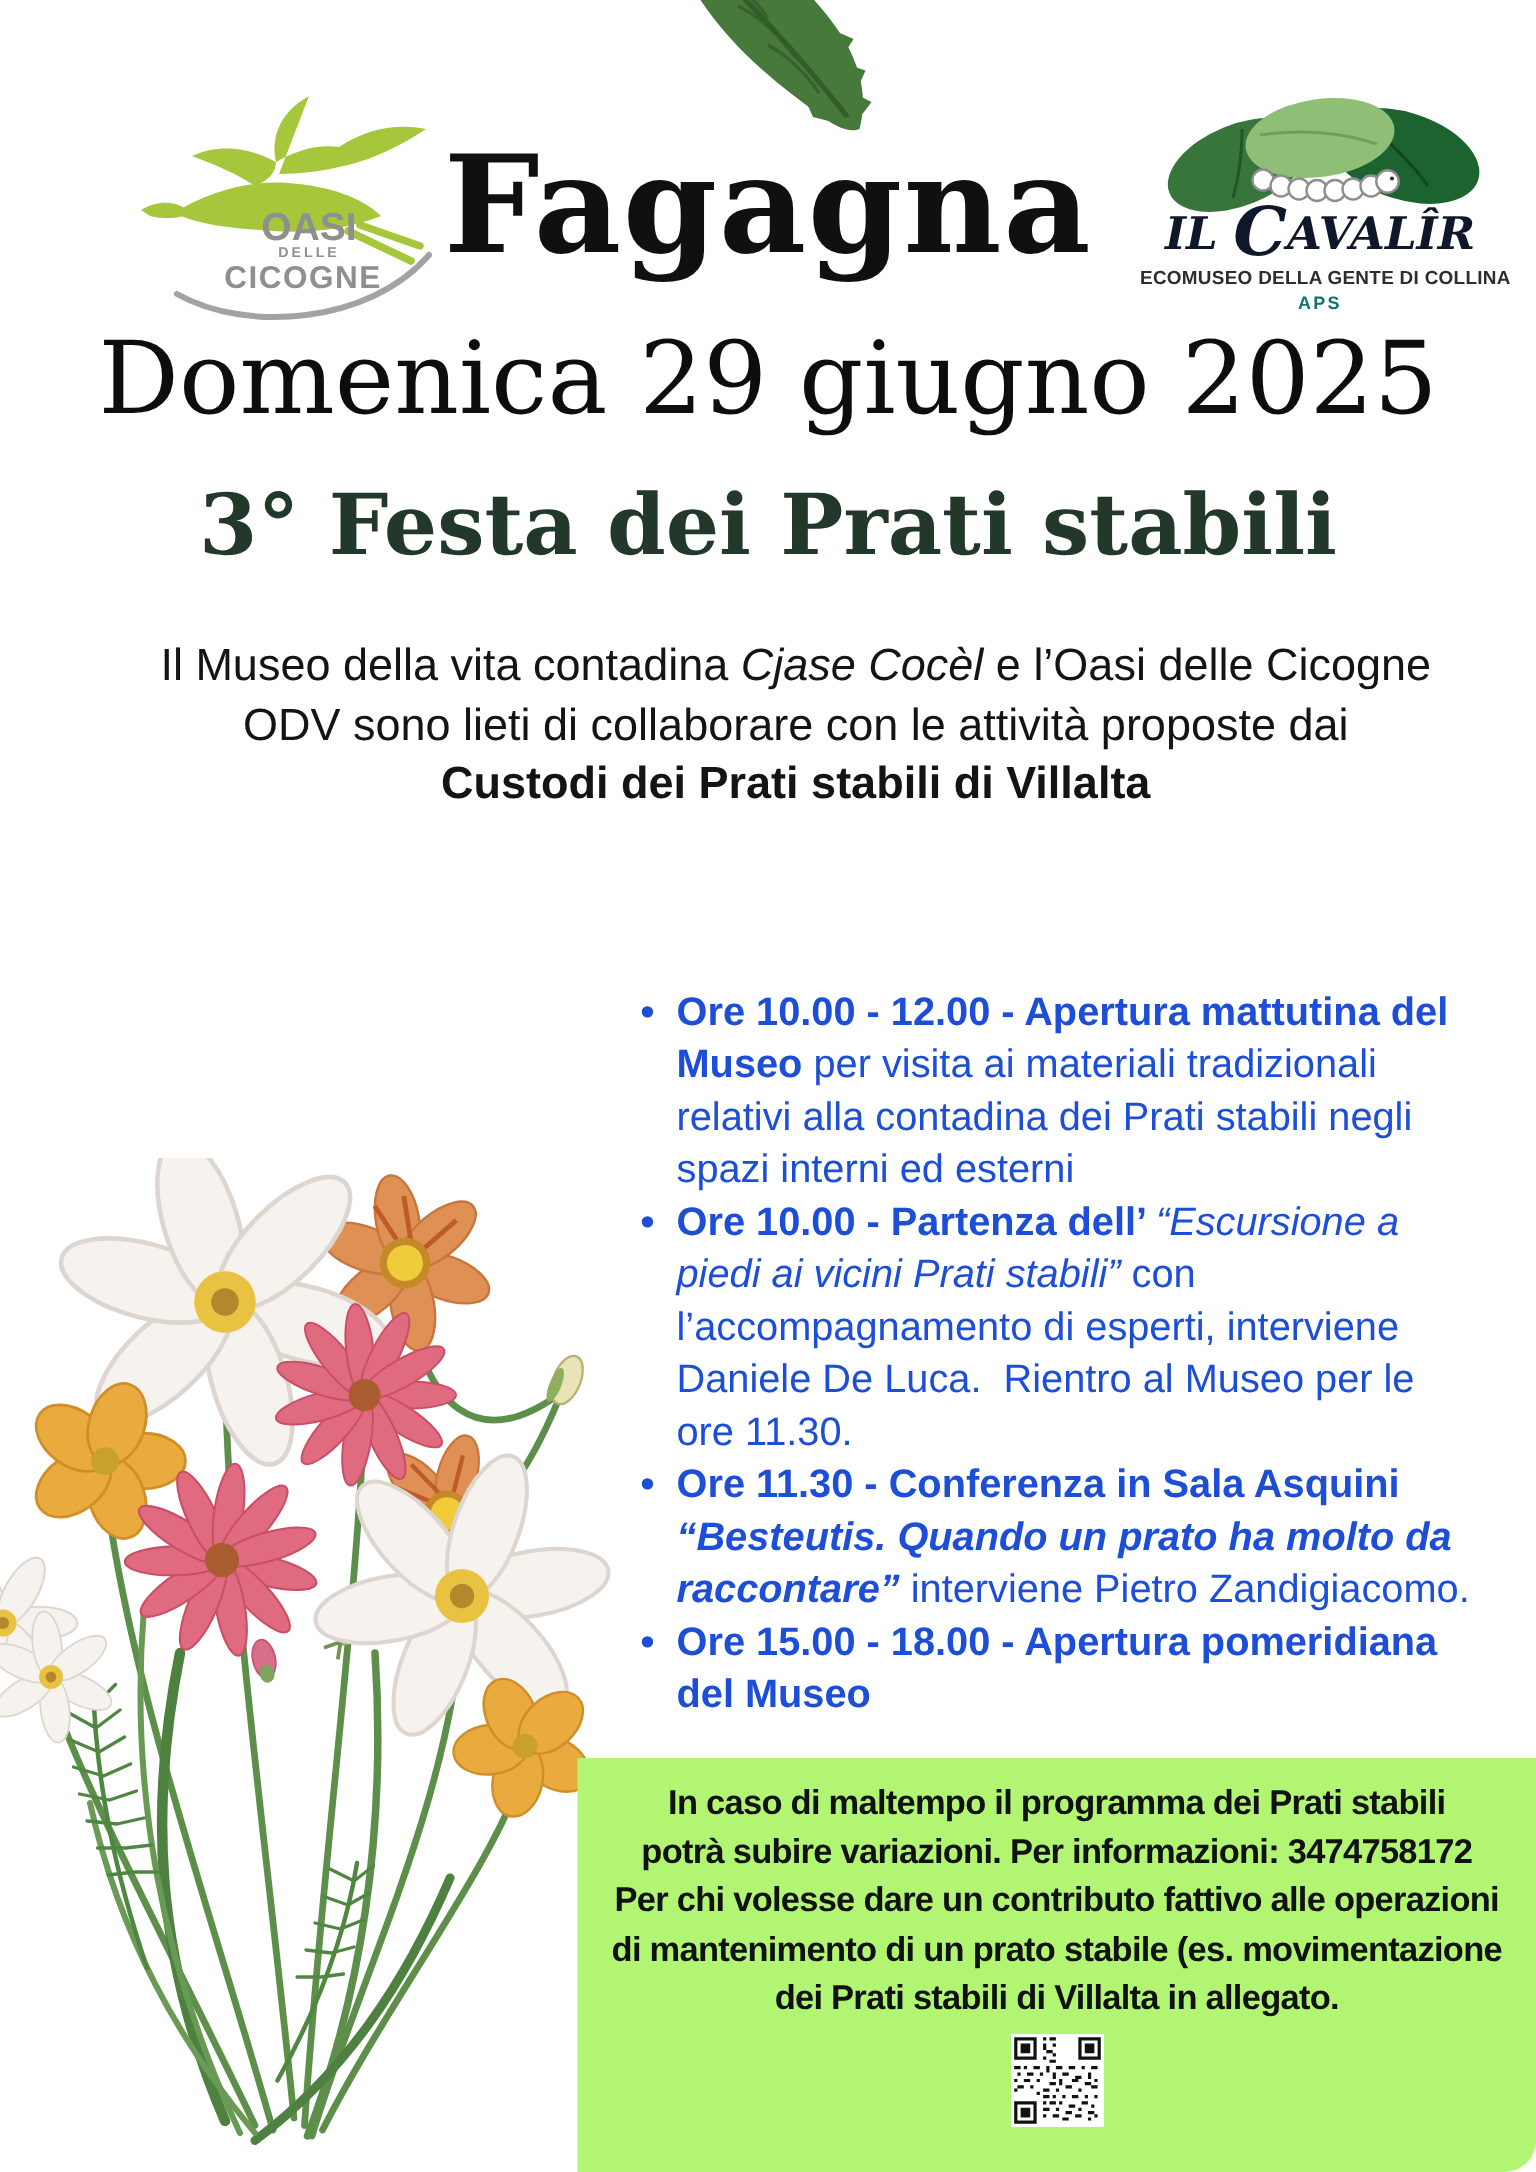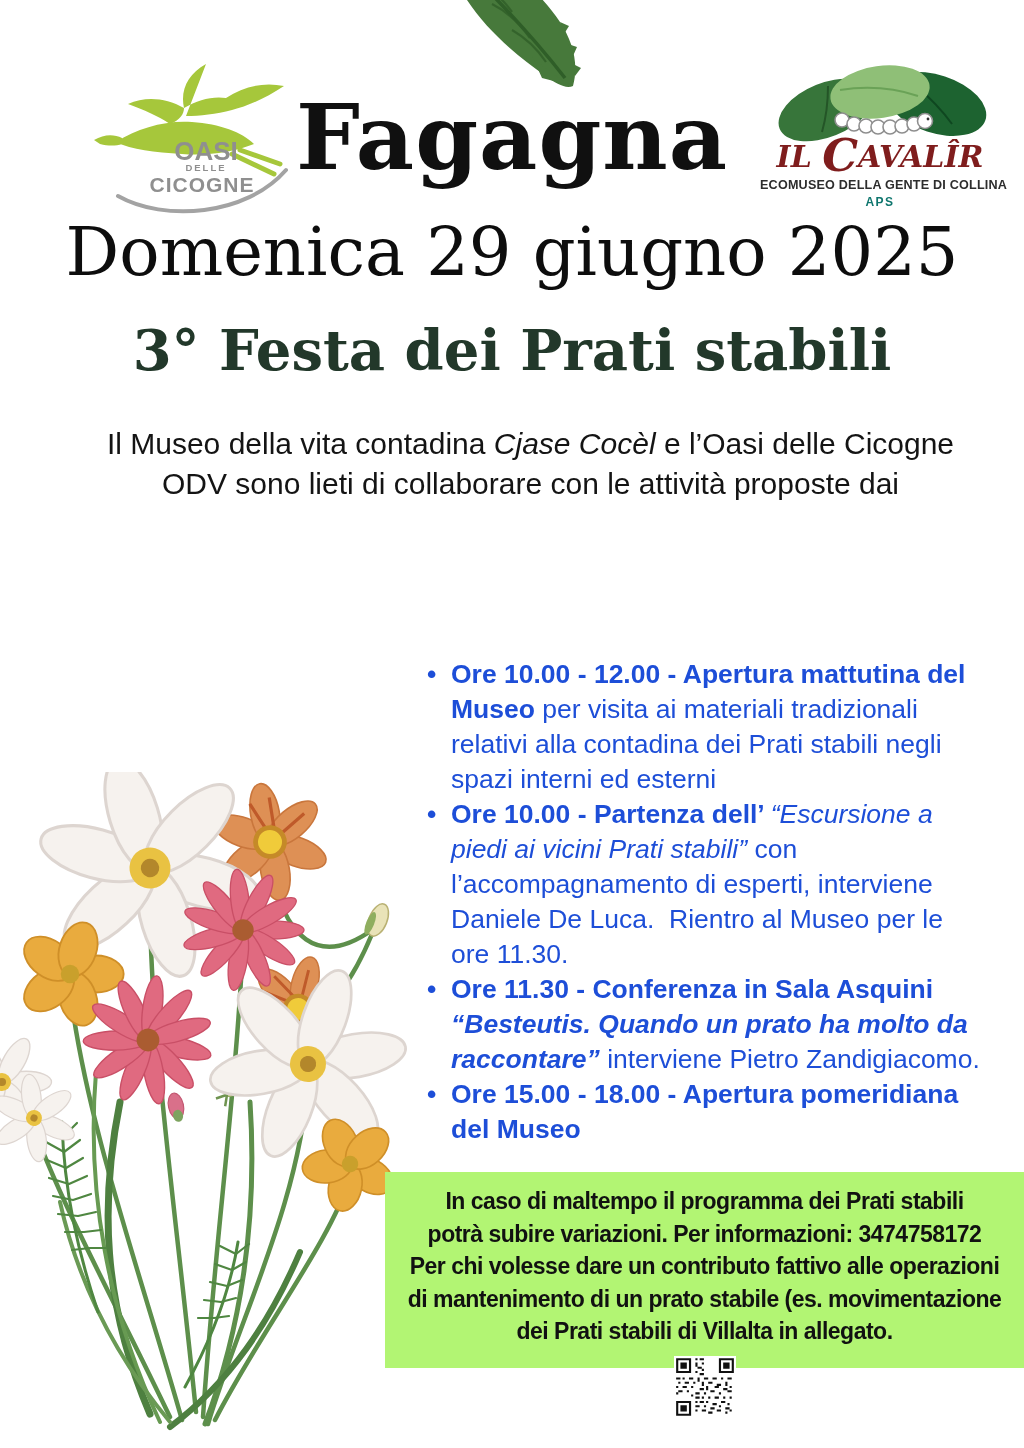--- a/index.html
+++ b/index.html
@@ -14,21 +14,21 @@
   .fagagna{
     position:absolute;left:0;top:88px;width:100%;text-align:center;
     font-family:"DejaVu Serif",serif;font-weight:700;font-size:90px;line-height:1.1;
     color:#101010;letter-spacing:1px;
   }
   .cavalir-logo{position:absolute;left:760px;top:56px;width:240px;height:170px;text-align:center;}
   .cavalir-leaves{position:absolute;left:8px;top:0;width:224px;height:96px;}
   .cavalir-name{
     position:relative;margin-top:84px;
     font-family:"DejaVu Serif",serif;font-style:italic;font-weight:700;
-    font-size:30px;color:#7f1d1d;line-height:34px;white-space:nowrap;
+    font-size:30px;color:#0f172a;line-height:34px;white-space:nowrap;
   }
   .cav-c{font-size:45px;line-height:0;vertical-align:-4px;}
   .cavalir-sub{font-size:12.6px;font-weight:700;color:#2d2d2d;letter-spacing:.2px;margin-top:4px;white-space:nowrap;}
   .cavalir-aps{font-size:12px;font-weight:700;color:#0f766e;letter-spacing:1.5px;margin-top:3px;}
   
   .date-line{
     position:absolute;left:0;top:214px;width:100%;text-align:center;
     font-family:"DejaVu Serif",serif;font-weight:400;font-size:67px;line-height:1.15;
     color:#0d0d0d;
   }
@@ -54,21 +54,21 @@
   .pitem{position:relative;padding-left:27px;}
   .pitem::before{content:"•";position:absolute;left:3px;top:0;font-weight:700;}
   .pline{white-space:pre;}
   .b{font-weight:700;}
   .i{font-style:italic;}
   .bi{font-weight:700;font-style:italic;}
   
   .flowers{position:absolute;left:0;top:772px;width:420px;height:676px;}
   
   .notice-box{
-    position:absolute;left:385px;top:1172px;width:639px;height:196px;
+    position:absolute;left:385px;top:1172px;width:639px;height:276px;
     background:#b2f573;text-align:center;
   }
   .notice-text{padding-top:13px;font-weight:700;font-size:23px;line-height:32.5px;letter-spacing:-0.5px;color:#111;}
   .notice-text .nline{white-space:nowrap;}
   .qr-wrap{margin-top:8px;display:flex;justify-content:center;}
   .qr{width:62px;height:62px;background:#fff;}
 </style>
 </head>
 <body>
 
@@ -122,20 +122,21 @@
     <div class="cavalir-sub">ECOMUSEO DELLA GENTE DI COLLINA</div>
     <div class="cavalir-aps">APS</div>
   </div>
 
   <div class="date-line">Domenica 29 giugno 2025</div>
   <div class="event-title">3° Festa dei Prati stabili</div>
 
   <div class="intro">
     <div class="iline"><span>Il Museo della vita contadina </span><span class="it">Cjase Cocèl</span><span> e l’Oasi delle Cicogne</span></div>
     <div class="iline">ODV sono lieti  di collaborare con le attività proposte dai</div>
+    <div class="iline bd">Custodi dei Prati stabili di Villalta</div>
   </div>
 
 
   <div class="program-list">
     <div class="pitem">
       <div class="pline"><span class="b">Ore 10.00 - 12.00 - Apertura mattutina del</span></div>
       <div class="pline"><span class="b">Museo</span><span> per visita ai materiali tradizionali</span></div>
       <div class="pline"><span>relativi alla contadina dei Prati stabili negli</span></div>
       <div class="pline"><span>spazi interni ed esterni</span></div>
     </div>

